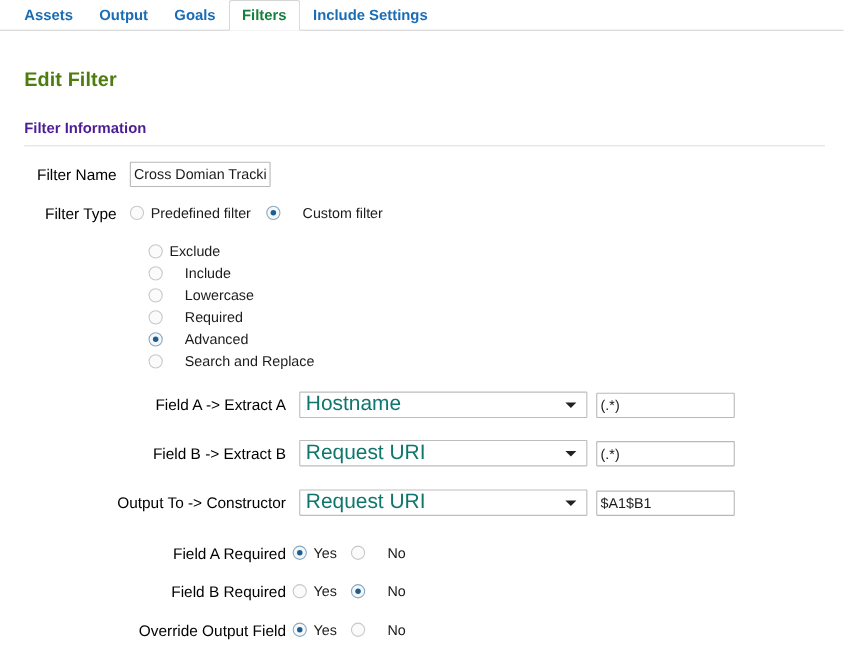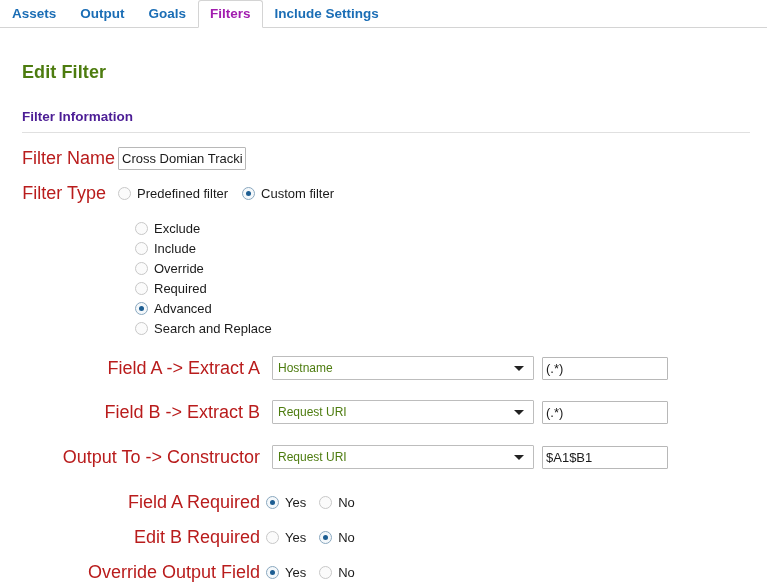--- a/index.html
+++ b/index.html
@@ -14,20 +14,21 @@
     font-family: "Liberation Sans", sans-serif;
     font-size: 13px;
     color: #222222;
     position: relative;
   }
 
   
   .tabbar {
     position: relative;
     height: 28px;
+    padding-left: 10px;
     box-sizing: border-box;
   }
   .tabbar-line {
     position: absolute;
     left: 0;
     right: 0;
     top: 27px;
     height: 1px;
     background: #d4d4d4;
   }
@@ -46,21 +47,21 @@
     padding: 5px 11px 6px 11px;
     line-height: 16px;
     cursor: pointer;
     white-space: nowrap;
     border: 1px solid transparent;
     border-bottom: none;
     box-sizing: border-box;
     height: 28px;
   }
   .tab.active {
-    color: #a21caf;
+    color: #15803d;
     background: #ffffff;
     border: 1px solid #d4d4d4;
     border-bottom: 1px solid #ffffff;
     border-radius: 3px 3px 0 0;
     position: relative;
     z-index: 3;
   }
 
   
   .content {
@@ -100,22 +101,22 @@
   }
   .row-name      { margin-top: 5px; }
   .row-type      { margin-top: 12px; }
   .row-select    { margin-top: 20px; }
   .row-select2   { margin-top: 20px; }
   .row-select3   { margin-top: 21px; }
   .row-yn-first  { margin-top: 22px; }
   .row-yn        { margin-top: 12px; }
 
   .lbl {
-    color: #b91c1c;
-    font-size: 18px;
+    color: #000000;
+    font-size: 14px;
     text-align: right;
     white-space: nowrap;
   }
   .lbl-w1 { width: 84px; }      
   .lbl-w2 { width: 238px; }     
   .lbl-w3 { width: 238px; }     
 
   .gap-sm { width: 8px; }
   .gap-md { width: 12px; }
 
@@ -142,22 +143,22 @@
     height: 24px;
     border: 1px solid #bdbdbd;
     border-radius: 1px;
     background: #ffffff;
     box-sizing: border-box;
     display: flex;
     align-items: center;
     cursor: pointer;
   }
   .select .sel-value {
-    font-size: 12px;
-    color: #4d7c0f;
+    font-size: 19px;
+    color: #0f766e;
     padding-left: 5px;
     white-space: nowrap;
     overflow: hidden;
   }
   .select .caret {
     position: absolute;
     right: 9px;
     top: 50%;
     margin-top: -2px;
     width: 0;
@@ -204,21 +205,21 @@
     cursor: pointer;
   }
   .radio-group {
     display: flex;
     align-items: center;
   }
   .radio-item {
     display: flex;
     align-items: center;
   }
-  .radio-item + .radio-item { margin-left: 14px; }
+  .radio-item + .radio-item { margin-left: 14px; gap: 14px; }
 
   
   .radio-list {
     padding-left: 113px;
     padding-top: 16px;
   }
   .radio-list .radio-item {
     margin: 0 0 5px 0;
   }
 
@@ -273,21 +274,21 @@
       <div class="radio-item">
         <span class="radio"></span>
         <span class="radio-label">Exclude</span>
       </div>
       <div class="radio-item">
         <span class="radio"></span>
         <span class="radio-label">Include</span>
       </div>
       <div class="radio-item">
         <span class="radio"></span>
-        <span class="radio-label">Override</span>
+        <span class="radio-label">Lowercase</span>
       </div>
       <div class="radio-item">
         <span class="radio"></span>
         <span class="radio-label">Required</span>
       </div>
       <div class="radio-item">
         <span class="radio on"></span>
         <span class="radio-label">Advanced</span>
       </div>
       <div class="radio-item">
@@ -337,21 +338,21 @@
           <span class="radio-label">Yes</span>
         </div>
         <div class="radio-item">
           <span class="radio"></span>
           <span class="radio-label">No</span>
         </div>
       </div>
     </div>
 
     <div class="row row-yn">
-      <div class="lbl lbl-w3">Edit B Required</div>
+      <div class="lbl lbl-w3">Field B Required</div>
       <div class="yn-wrap">
         <div class="radio-item">
           <span class="radio"></span>
           <span class="radio-label">Yes</span>
         </div>
         <div class="radio-item">
           <span class="radio on"></span>
           <span class="radio-label">No</span>
         </div>
       </div>

